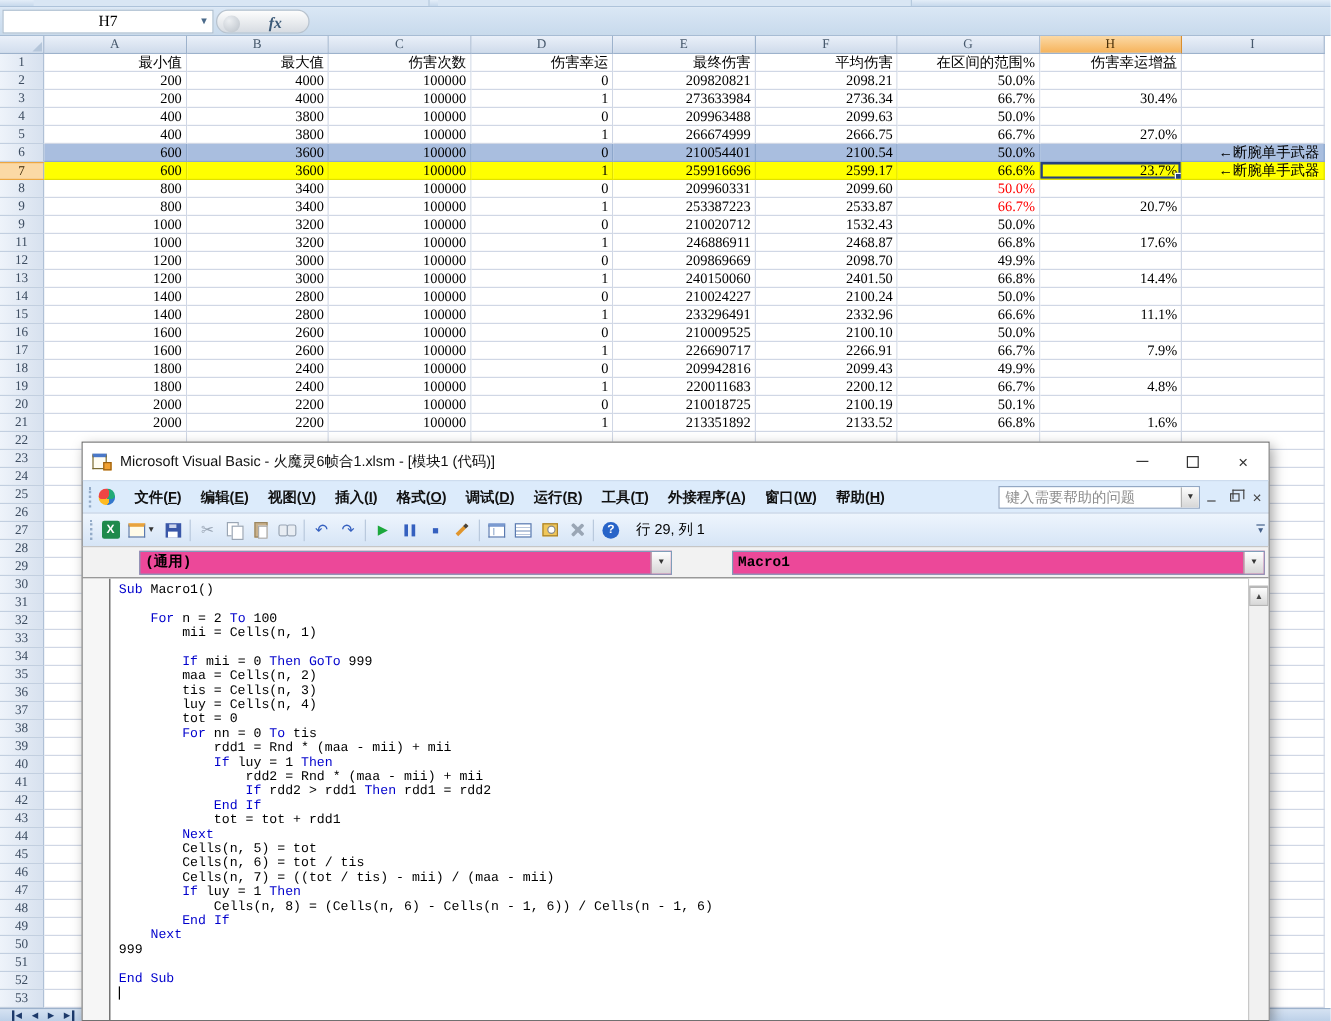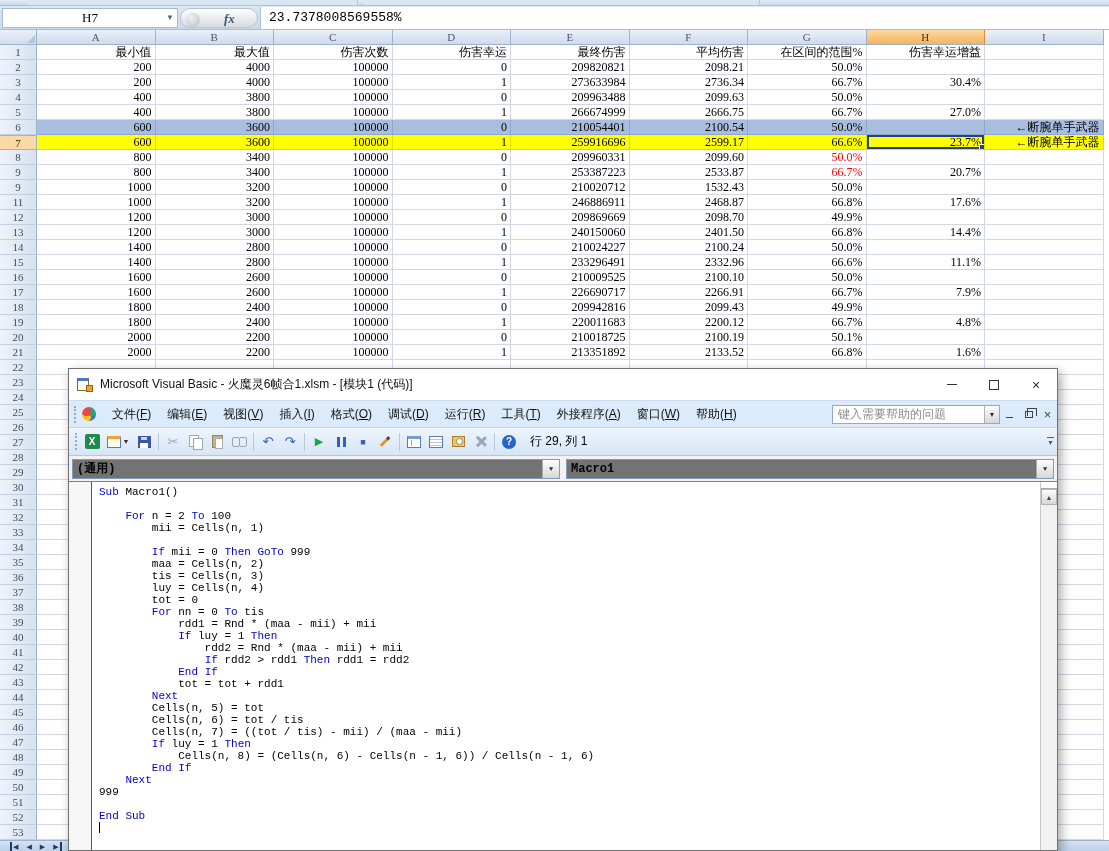--- a/index.html
+++ b/index.html
@@ -144,22 +144,22 @@
     border-radius:50%; background:#fff; border:1px solid #888; }
   .i-tools { width:13px; height:13px; position:relative; }
   .i-tools::before,.i-tools::after { content:""; position:absolute; left:6px; top:0; width:2.5px; height:13px;
     background:#9aa6b5; border-radius:1px; }
   .i-tools::before { transform:rotate(45deg); } .i-tools::after { transform:rotate(-45deg); }
   .i-help { width:14px; height:14px; border-radius:50%; background:#2864c8; color:#fff;
     font:bold 10px "Liberation Sans",sans-serif; display:flex; align-items:center; justify-content:center; }
 
   #vba-combos { height:26px; background:#f2f2f2; border-top:1px solid #c6c6c6;
     display:flex; align-items:center; padding:0 3px; gap:6px; flex:none; }
-  .combo { flex:1; height:20px; background:#737373; border:1px solid #7f9db9; display:flex; align-items:center;
-    font:bold 12px "Liberation Mono","DejaVu Sans Mono",monospace; color:#000; padding-left:4px; }
+  .combo { flex:1; height:20px; background:#ec4899; border:1px solid #7f9db9; display:flex; align-items:center;
+    font:bold 12px "Liberation Mono","DejaVu Sans Mono",monospace; color:#000; padding-left:4px;margin-left:44px; }
   .combo .dd-btn { margin-left:auto; width:17px; height:18px; background:linear-gradient(#fefefe,#d6d6d6);
     border-left:1px solid #aaa; display:flex; align-items:center; justify-content:center;
     font-size:7px; color:#333; flex:none; }
 
   #code-area { flex:1; background:#fff; border-top:1px solid #808080; display:flex; overflow:hidden; }
   #code-margin { width:23px; background:#f6f6f6; border-right:1px solid #555; flex:none; }
   #code-pane { flex:1; padding:4px 0 0 7px; font:11px/12px "Liberation Mono","DejaVu Sans Mono",monospace;
     color:#000; white-space:pre; overflow:hidden; }
   .code-line { height:12px; }
   .kw { color:#0000cc; }
@@ -179,23 +179,20 @@
 </div>
 
 <div id="formula-bar">
   <div id="name-box">
     <span>H7</span>
     <span class="dd-arrow">▼</span>
   </div>
   <div id="fx-pill">
     <span class="pebble"></span>
     <span class="fx">fx</span>
-  </div>
-  <div id="formula-field">
-    <span>23.7378008569558%</span>
   </div>
 </div>
 
 <div id="col-headers">
   <div class="corner"></div>
 <div class="col-header">A</div>
     <div class="col-header">B</div>
     <div class="col-header">C</div>
     <div class="col-header">D</div>
     <div class="col-header">E</div>
@@ -760,21 +757,21 @@
         <span class="i-maxbox"></span>
       </span>
     <span class="win-btn">
         <span class="i-x">×</span>
       </span>
   </div>
 
   <div id="vba-menubar">
     <span class="grip"></span>
     <span id="vb-flower"></span>
-    <span id="menu-items" style="display:flex;">
+    <span id="menu-items" style="display:flex;font-weight:bold;">
         <span class="menu-item">文件(<u>F</u>)</span>
         <span class="menu-item">编辑(<u>E</u>)</span>
         <span class="menu-item">视图(<u>V</u>)</span>
         <span class="menu-item">插入(<u>I</u>)</span>
         <span class="menu-item">格式(<u>O</u>)</span>
         <span class="menu-item">调试(<u>D</u>)</span>
         <span class="menu-item">运行(<u>R</u>)</span>
         <span class="menu-item">工具(<u>T</u>)</span>
         <span class="menu-item">外接程序(<u>A</u>)</span>
         <span class="menu-item">窗口(<u>W</u>)</span>

